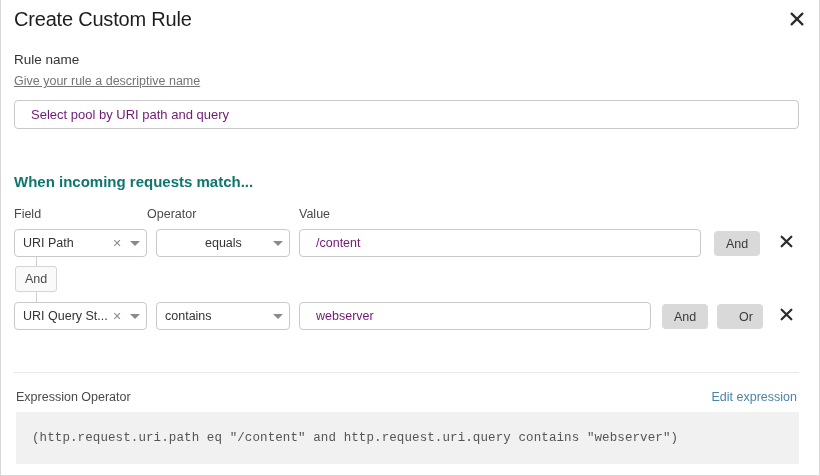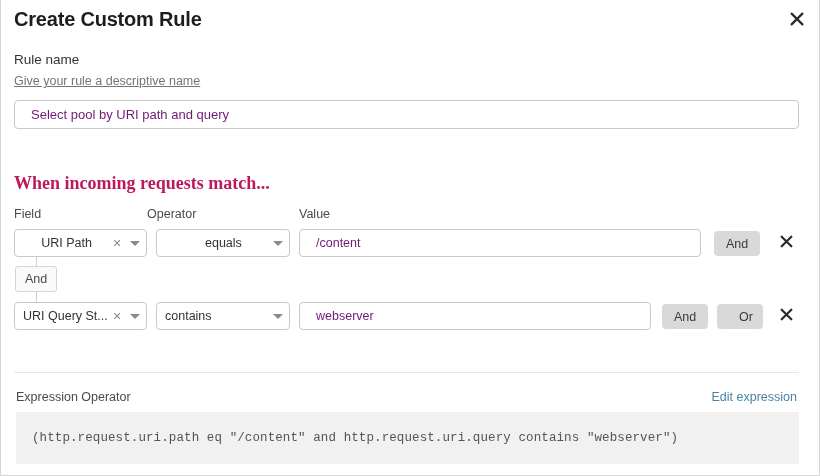--- a/index.html
+++ b/index.html
@@ -22,21 +22,21 @@
     border-left: 1px solid #d6d6d6;
     border-right: 1px solid #d6d6d6;
     border-bottom: 1px solid #d6d6d6;
   }
 
   
   .dlg-title {
     position: absolute;
     left: 13px; top: 8px;
     font-size: 20px;
-    font-weight: bold;
+    font-weight: normal;
     letter-spacing: -0.2px;
     color: #1d1d1d;
   }
   .close-btn {
     position: absolute;
     right: 9px; top: 6px;
     width: 26px; height: 26px;
     display: flex; align-items: center; justify-content: center;
     cursor: pointer;
     background: none; border: none; padding: 0;
@@ -68,24 +68,23 @@
     color: #701a75;
     padding: 0 16px;
     outline: none;
   }
   #rule-name-input { left: 13px; top: 100px; width: 785px; height: 29px; font-size: 13px; }
 
   
   .section-heading {
     position: absolute;
     left: 13px; top: 173px;
-    font-size: 18px;
+    font-size: 15px;
     font-weight: bold;
-    color: #be185d;
-    font-family: Liberation Serif, serif;
+    color: #0f766e;
   }
 
   .col-header {
     position: absolute;
     top: 207px;
     font-size: 12.5px;
     color: #4a4a4a;
   }
   #hdr-field    { left: 13px; }
   #hdr-operator { left: 146px; text-align: center; }
@@ -126,21 +125,21 @@
   }
   .caret i {
     display: block;
     width: 0; height: 0;
     border-left: 5px solid transparent;
     border-right: 5px solid transparent;
     border-top: 5px solid #8a8a8a;
   }
 
   
-  #field-select-1    { left: 13px;  top: 229px; width: 133px; text-align: center; }
+  #field-select-1    { left: 13px;  top: 229px; width: 133px; }
   #operator-select-1 { left: 155px; top: 229px; width: 134px; padding-left: 40px; }
   #value-input-1     { left: 298px; top: 229px; width: 402px; }
   #and-btn-1         { left: 713px; top: 231px; }
   #remove-btn-1      { left: 773px; top: 231px; }
 
   
   #field-select-2    { left: 13px;  top: 302px; width: 133px; }
   #operator-select-2 { left: 155px; top: 302px; width: 134px; }
   #value-input-2     { left: 298px; top: 302px; width: 352px; }
   #and-btn-2         { left: 661px; top: 304px; }

